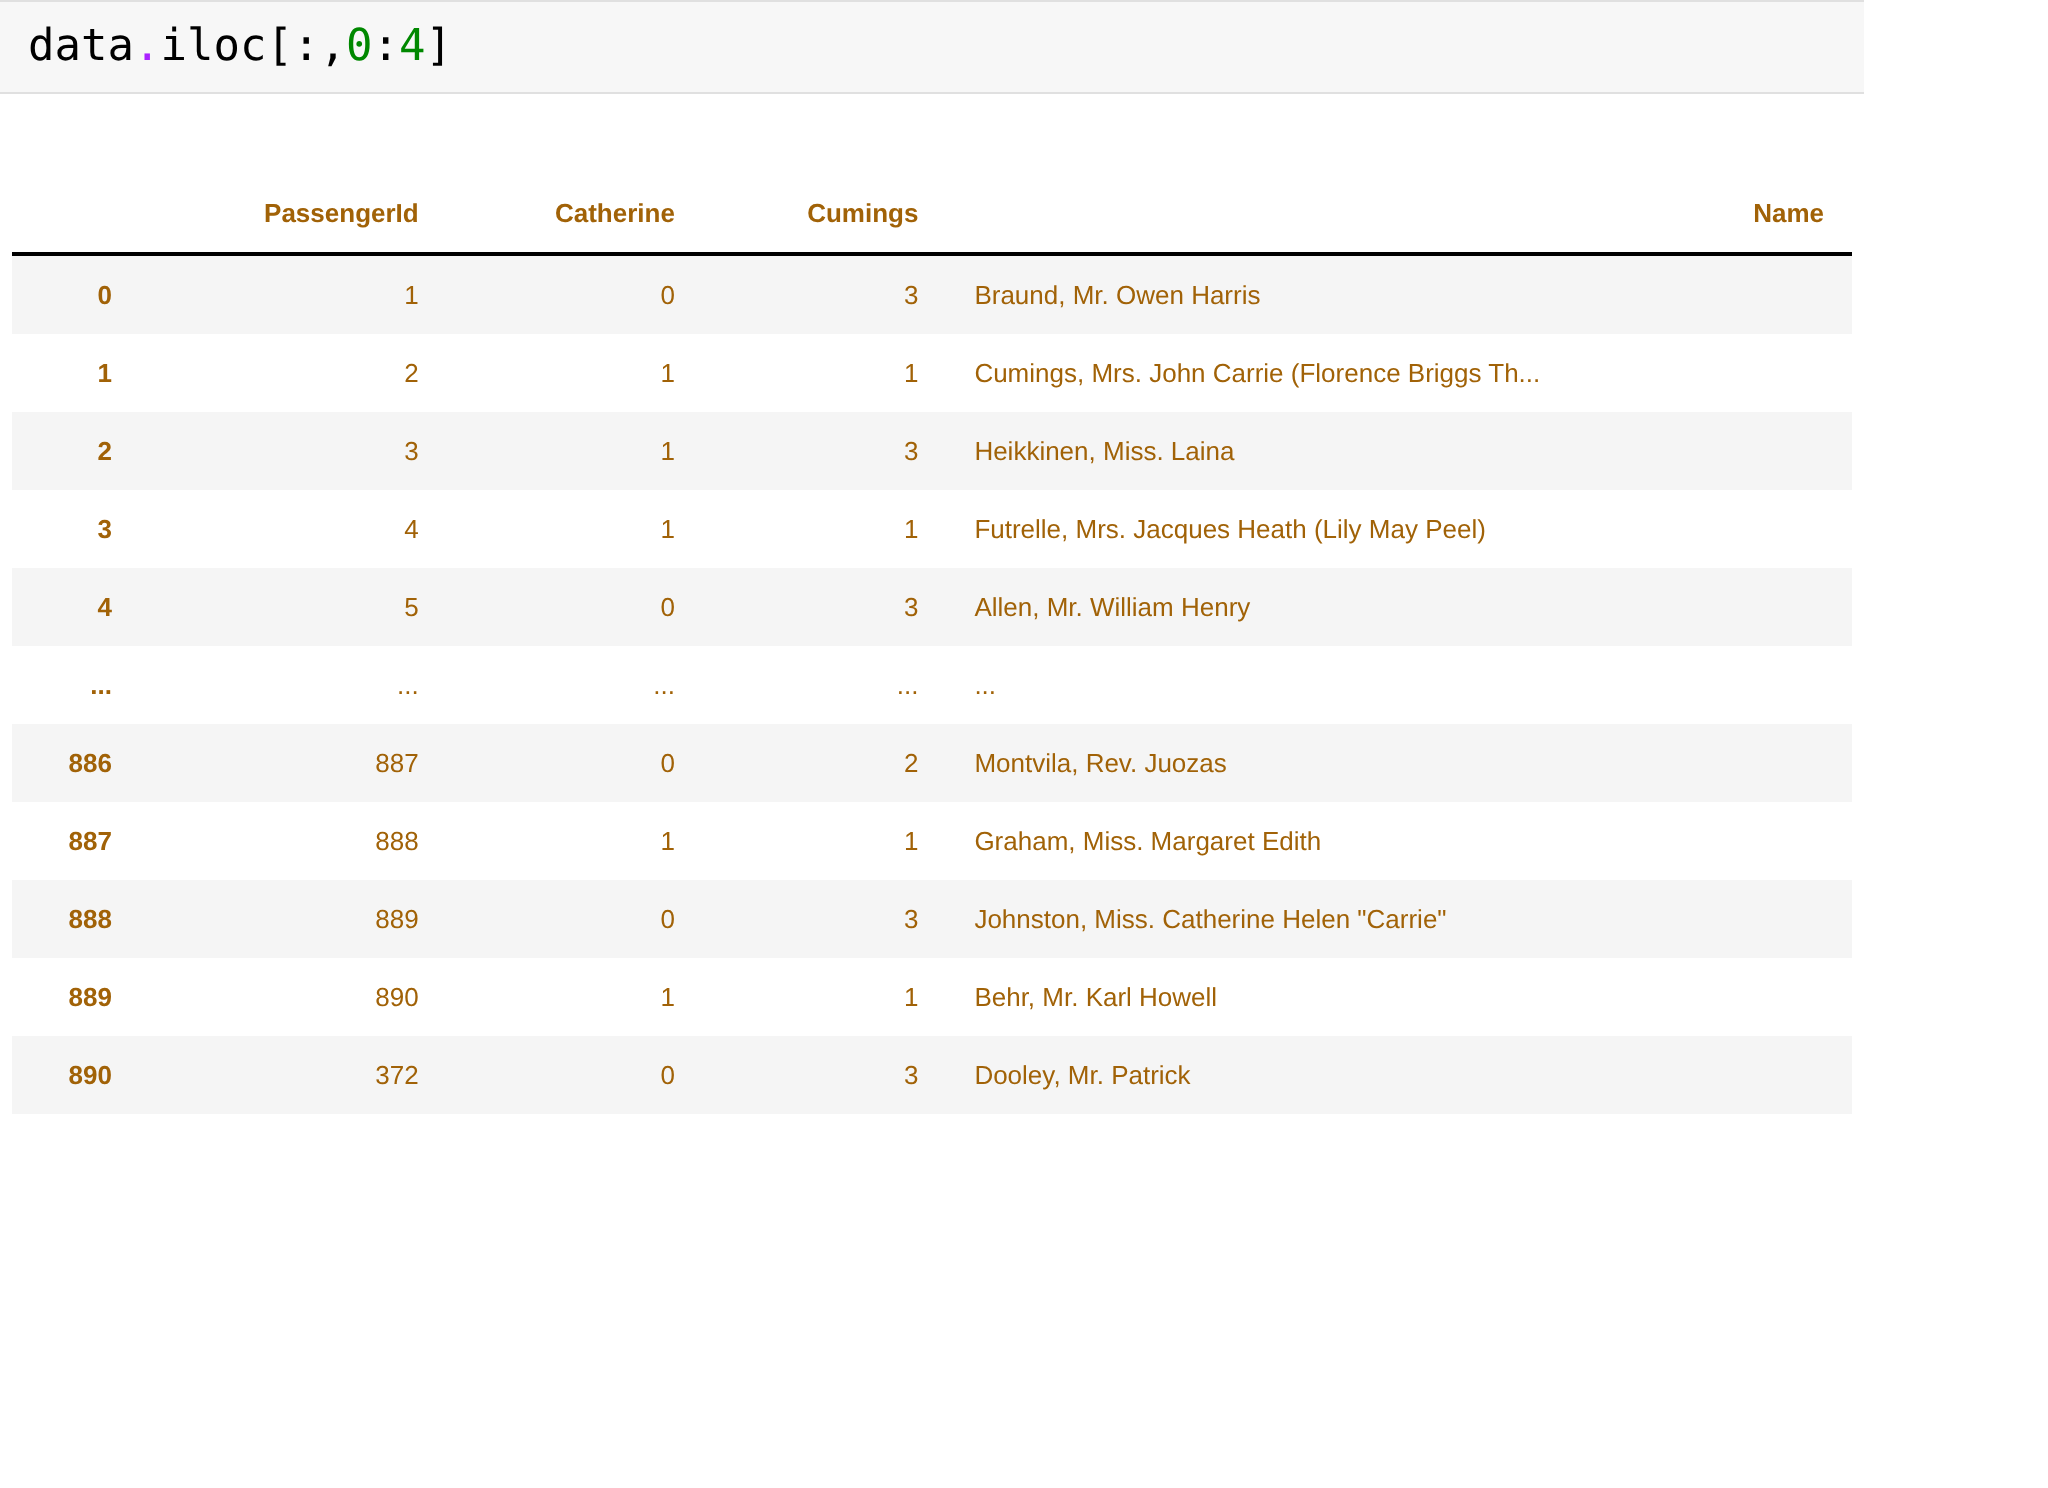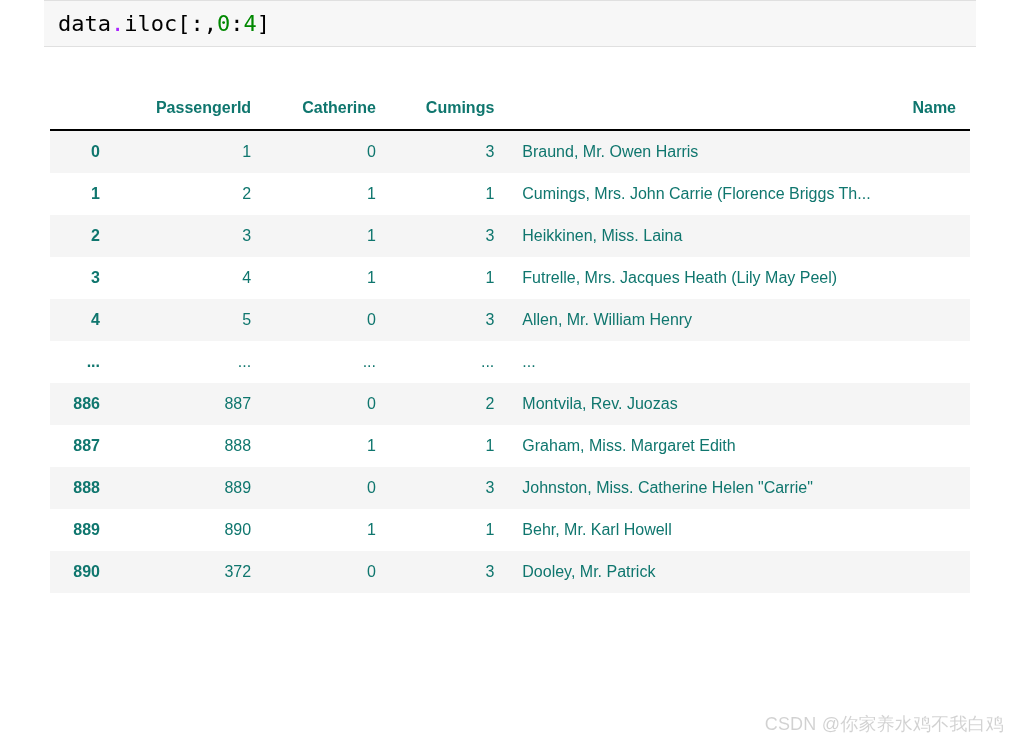--- a/index.html
+++ b/index.html
@@ -7,21 +7,20 @@
     margin: 0;
     padding: 0;
     background: #ffffff;
     font-family: -apple-system, BlinkMacSystemFont, "Segoe UI", Helvetica, Arial, sans-serif;
     color: #000;
     width: 1024px;
   }
   .cell-wrapper {
     width: 932px;
     padding: 0 0 20px 0;
-    margin-left: 44px;
   }
   .code-block {
     background: #f7f7f7;
     border: 1px solid #e0e0e0;
     border-left: none;
     border-right: none;
     padding: 10px 14px;
     font-family: Menlo, Consolas, "DejaVu Sans Mono", monospace;
     font-size: 22px;
     white-space: pre;
@@ -35,22 +34,22 @@
   .code-block .comma { color: #000; }
   .code-block .num { color: #008800; }
 
   .output {
     padding: 40px 6px 0 6px;
   }
 
   table.df {
     border-collapse: collapse;
     width: 100%;
-    font-size: 16px;
-    color: #0f766e;
+    font-size: 13px;
+    color: #a16207;
   }
   table.df thead th {
     font-weight: 700;
     text-align: right;
     padding: 12px 14px;
     border-bottom: 2px solid #000;
     background: #fff;
   }
   table.df thead th.corner {
     text-align: right;
@@ -181,14 +180,13 @@
           <td>0</td>
           <td>3</td>
           <td class="name">Dooley, Mr. Patrick</td>
         </tr>
       </tbody>
     </table>
   </div>
 
 </div>
 
-<div class="watermark">CSDN @你家养水鸡不我白鸡</div>
 </div>
 
 </body></html>

